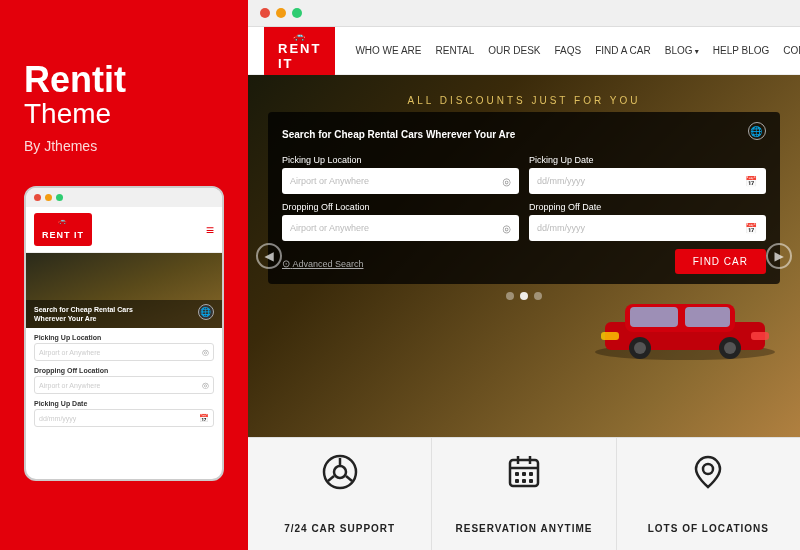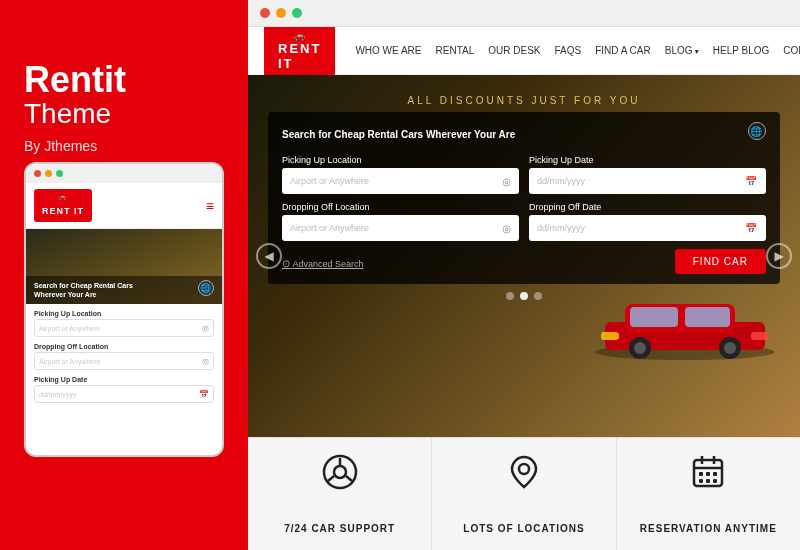--- a/index.html
+++ b/index.html
@@ -30,21 +30,21 @@
     }
     .left-panel .brand-subtitle {
       font-size: 28px;
       font-weight: 400;
       color: #fff;
       margin-bottom: 8px;
     }
     .left-panel .by-line {
       font-size: 14px;
       color: rgba(255,255,255,0.85);
-      margin-bottom: 8px;
+      margin-bottom: 32px;
     }
 
     
     .mobile-mockup {
       background: #fff;
       border-radius: 12px;
       overflow: hidden;
       width: 200px;
       height: 295px;
       flex-shrink: 0;
@@ -572,38 +572,38 @@
             <line x1="18" y1="12" x2="18" y2="4" stroke="#222" stroke-width="2.5"></line>
             <line x1="24" y1="22" x2="30" y2="27" stroke="#222" stroke-width="2.5"></line>
             <line x1="12" y1="22" x2="6" y2="27" stroke="#222" stroke-width="2.5"></line>
           </svg>
         </div>
         <div class="feature-label">7/24 CAR SUPPORT</div>
       </div>
       <div class="feature-item">
         <div class="feature-icon">
           <svg width="36" height="36" viewBox="0 0 36 36">
-            <path d="M18 3 C11 3 6 9 6 15 C6 23 18 33 18 33 C18 33 30 23 30 15 C30 9 25 3 18 3Z" fill="none" stroke="#222" stroke-width="2.5"></path>
-            <circle cx="18" cy="15" r="5" fill="none" stroke="#222" stroke-width="2.5"></circle>
-          </svg>
-        </div>
-        <div class="feature-label">LOTS OF LOCATIONS</div>
-      </div>
-      <div class="feature-item">
-        <div class="feature-icon">
-          <svg width="36" height="36" viewBox="0 0 36 36">
             <rect x="4" y="6" width="28" height="26" rx="3" fill="none" stroke="#222" stroke-width="2.5"></rect>
             <line x1="4" y1="14" x2="32" y2="14" stroke="#222" stroke-width="2.5"></line>
             <line x1="12" y1="2" x2="12" y2="10" stroke="#222" stroke-width="2.5"></line>
             <line x1="24" y1="2" x2="24" y2="10" stroke="#222" stroke-width="2.5"></line>
             <rect x="9" y="18" width="4" height="4" rx="1" fill="#222"></rect>
             <rect x="16" y="18" width="4" height="4" rx="1" fill="#222"></rect>
             <rect x="23" y="18" width="4" height="4" rx="1" fill="#222"></rect>
             <rect x="9" y="25" width="4" height="4" rx="1" fill="#222"></rect>
             <rect x="16" y="25" width="4" height="4" rx="1" fill="#222"></rect>
             <rect x="23" y="25" width="4" height="4" rx="1" fill="#222"></rect>
           </svg>
         </div>
         <div class="feature-label">RESERVATION ANYTIME</div>
       </div>
+      <div class="feature-item">
+        <div class="feature-icon">
+          <svg width="36" height="36" viewBox="0 0 36 36">
+            <path d="M18 3 C11 3 6 9 6 15 C6 23 18 33 18 33 C18 33 30 23 30 15 C30 9 25 3 18 3Z" fill="none" stroke="#222" stroke-width="2.5"></path>
+            <circle cx="18" cy="15" r="5" fill="none" stroke="#222" stroke-width="2.5"></circle>
+          </svg>
+        </div>
+        <div class="feature-label">LOTS OF LOCATIONS</div>
+      </div>
     </div>
   </div>
 </div>
 
 </body></html>

